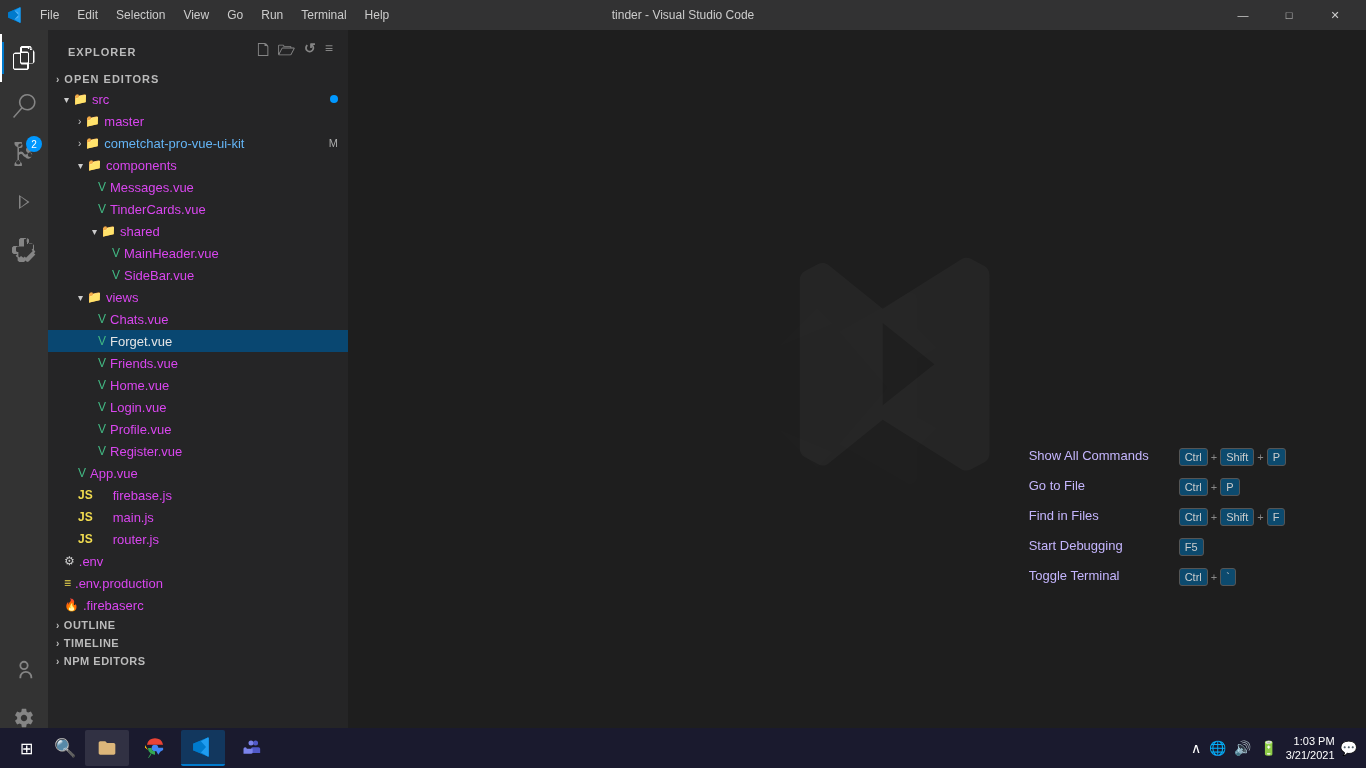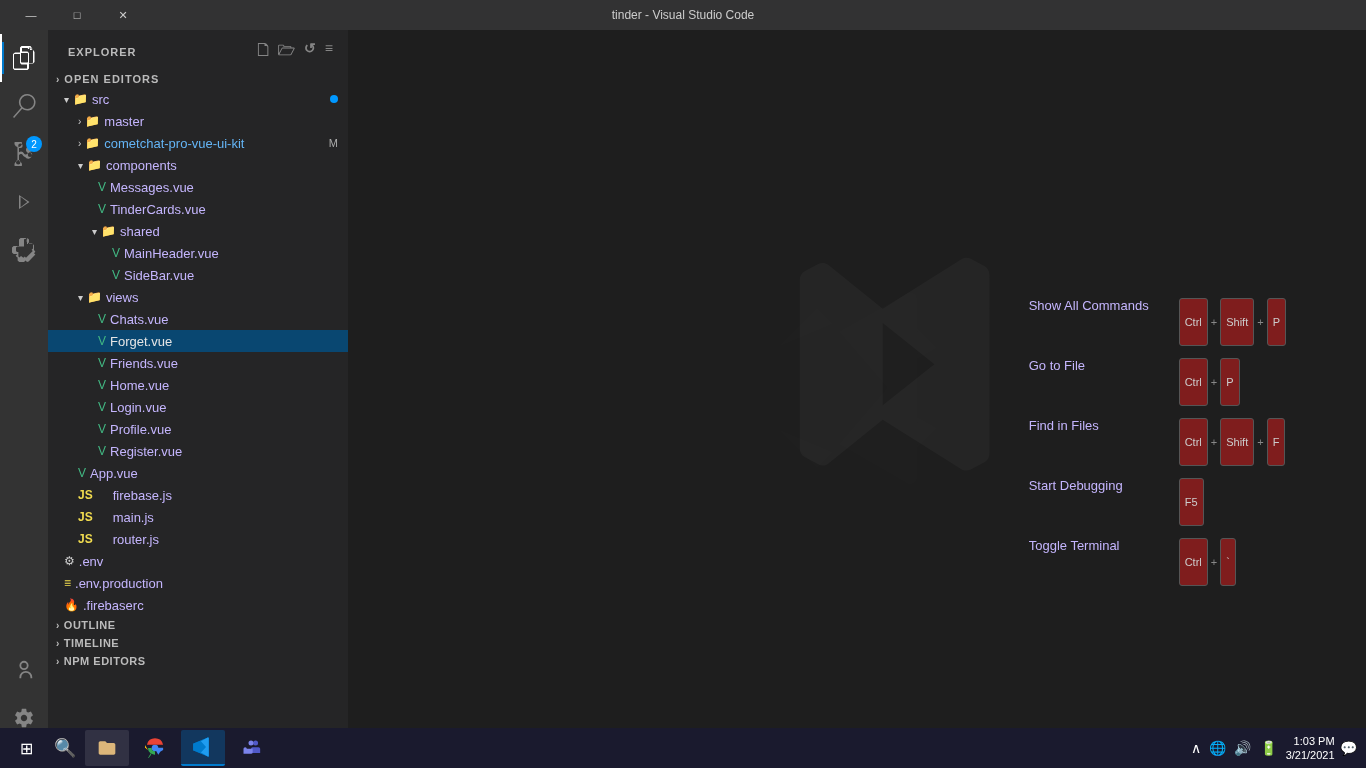--- a/index.html
+++ b/index.html
@@ -171,21 +171,21 @@
       cursor: pointer;
       user-select: none;
       white-space: nowrap;
       overflow: hidden;
       text-overflow: ellipsis;
       height: 22px;
     }
     .tree-item.active { background: #094771; }
     .tree-label {
       font-size: 13px;
-      color: #c4b5fd;
+      color: #d946ef;
     }
     .tree-label.active-file { color: #e5e5e5; }
     .tree-badge {
       margin-left: auto;
       margin-right: 10px;
       font-size: 11px;
       color: #aaaaaa;
     }
     .dot-badge {
       width: 8px;
@@ -245,24 +245,24 @@
       font-size: 13px;
       color: #c4b5fd;
       text-align: left;
     }
     .shortcut-keys {
       display: flex;
       align-items: center;
       gap: 3px;
     }
     .key {
-      background: #7f1d1d;
+      background: #0c4a6e;
       border: 1px solid #555;
       border-radius: 3px;
-      padding: 17px 5px;
+      padding: 2px 5px;
       font-size: 11px;
       color: #cccccc;
     }
     .key-plus {
       font-size: 11px;
       color: #888;
     }
 
     
     #statusbar {
@@ -380,20 +380,40 @@
       height: 32px;
       background: #007acc;
       position: absolute;
       left: 0;
     }
   </style>
 </head>
 <body>
 
 <div id="titlebar">
+  <div id="titlebar-left">
+
+    <svg width="16" height="16" viewBox="0 0 100 100">
+      <path d="M74.2 97.9L2.3 67.7C1 67.1.2 65.8.2 64.4V35.6c0-1.4.8-2.7 2.1-3.3L74.2 2.1c1.7-.8 3.6-.1 4.4 1.6.3.6.4 1.2.4 1.8v90.9c0 1.9-1.5 3.4-3.4 3.4-.5.1-1-.1-1.4-.3z" fill="#0065A9"></path>
+      <path d="M74.6 97.9l-72-30.2C1.3 67.1.5 65.8.5 64.4V35.6c0-1.4.8-2.7 2.1-3.3L74.6 2.1l.2 95.8z" fill="#007ACC"></path>
+      <path d="M74.2 97.9c1.7.8 3.6.1 4.4-1.6.3-.6.4-1.2.4-1.8V5.5c0-1.9-1.5-3.4-3.4-3.4-.5 0-1 .1-1.4.3L39.7 21.7 65 49.9 39.7 78.1l34.5 19.8z" fill="#1F9CF0"></path>
+      <path fill-opacity=".25" fill="#fff" d="M65.4 49.9L39.7 78.1l.3.2 25.4-14.6V49.9z"></path>
+      <path fill-opacity=".25" fill="#fff" d="M39.7 21.7L65 49.9V36.3L39.7 21.7z"></path>
+    </svg>
+    <div id="titlebar-menus">
+      <span class="menu-item">File</span>
+      <span class="menu-item">Edit</span>
+      <span class="menu-item">Selection</span>
+      <span class="menu-item">View</span>
+      <span class="menu-item">Go</span>
+      <span class="menu-item">Run</span>
+      <span class="menu-item">Terminal</span>
+      <span class="menu-item">Help</span>
+    </div>
+  </div>
   <div id="titlebar-title">tinder - Visual Studio Code</div>
   <div id="titlebar-controls">
     <div class="win-btn">—</div>
     <div class="win-btn">□</div>
     <div class="win-btn close">✕</div>
   </div>
 </div>
 
 <div id="main">
 

